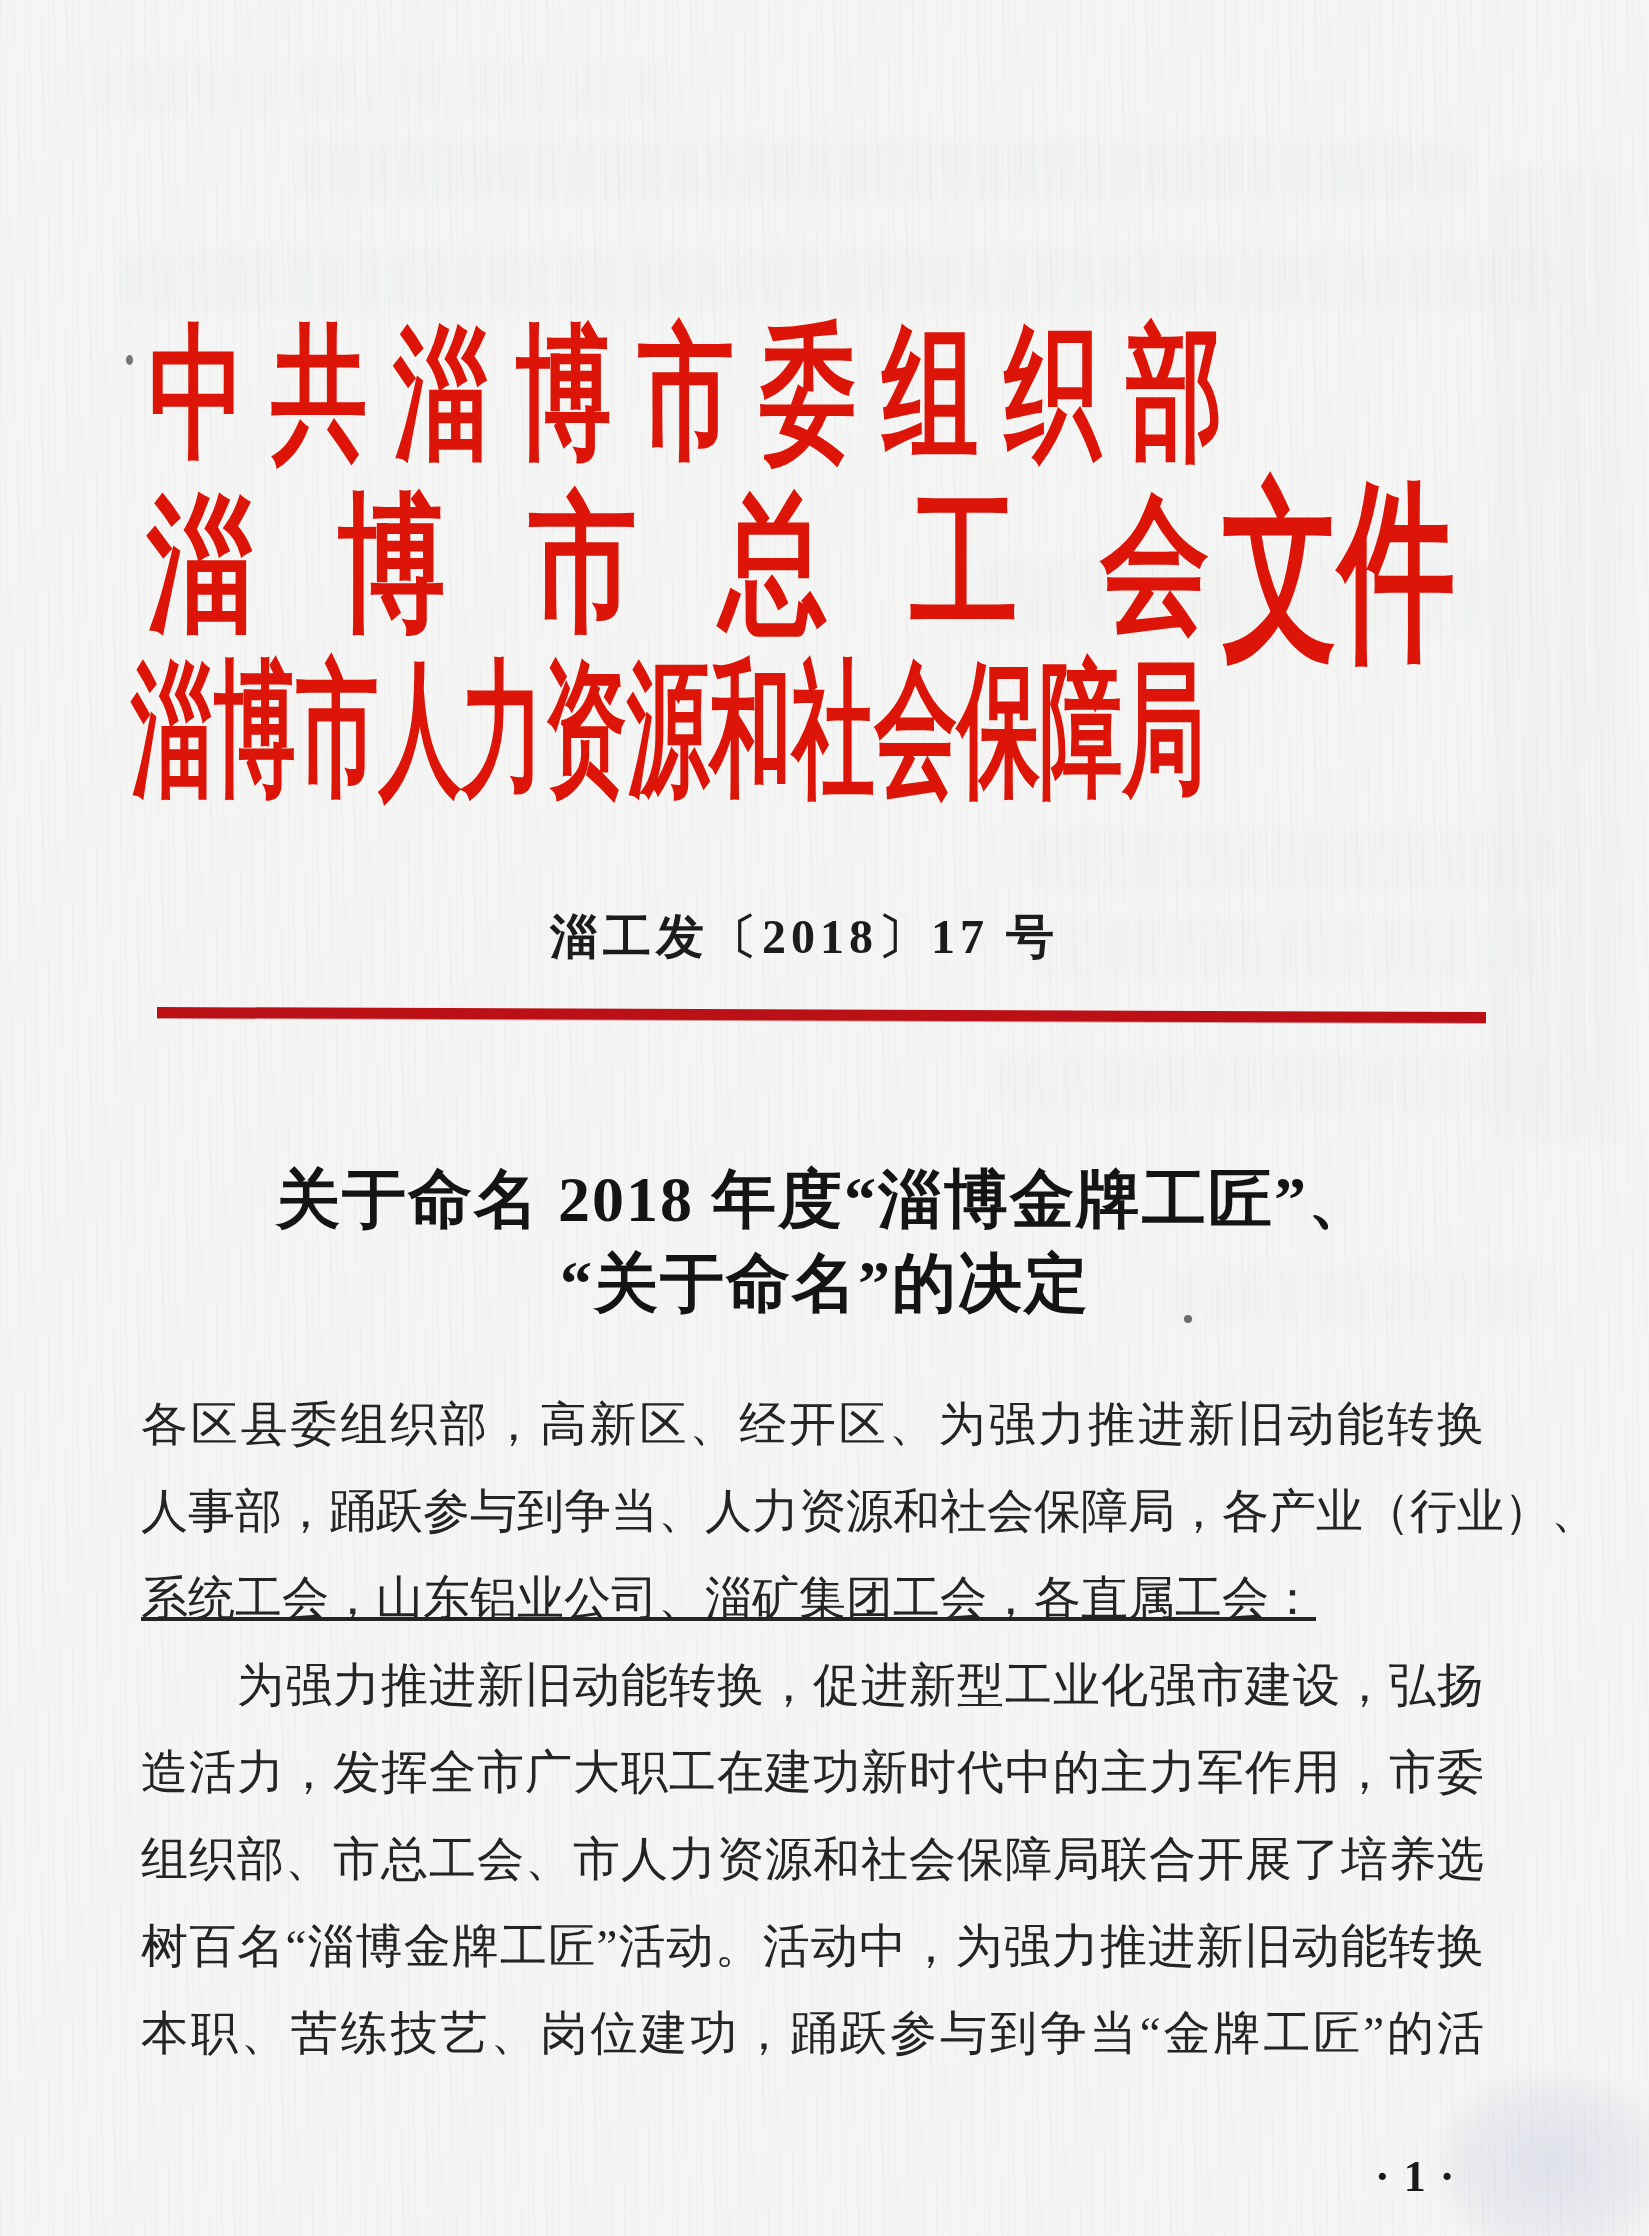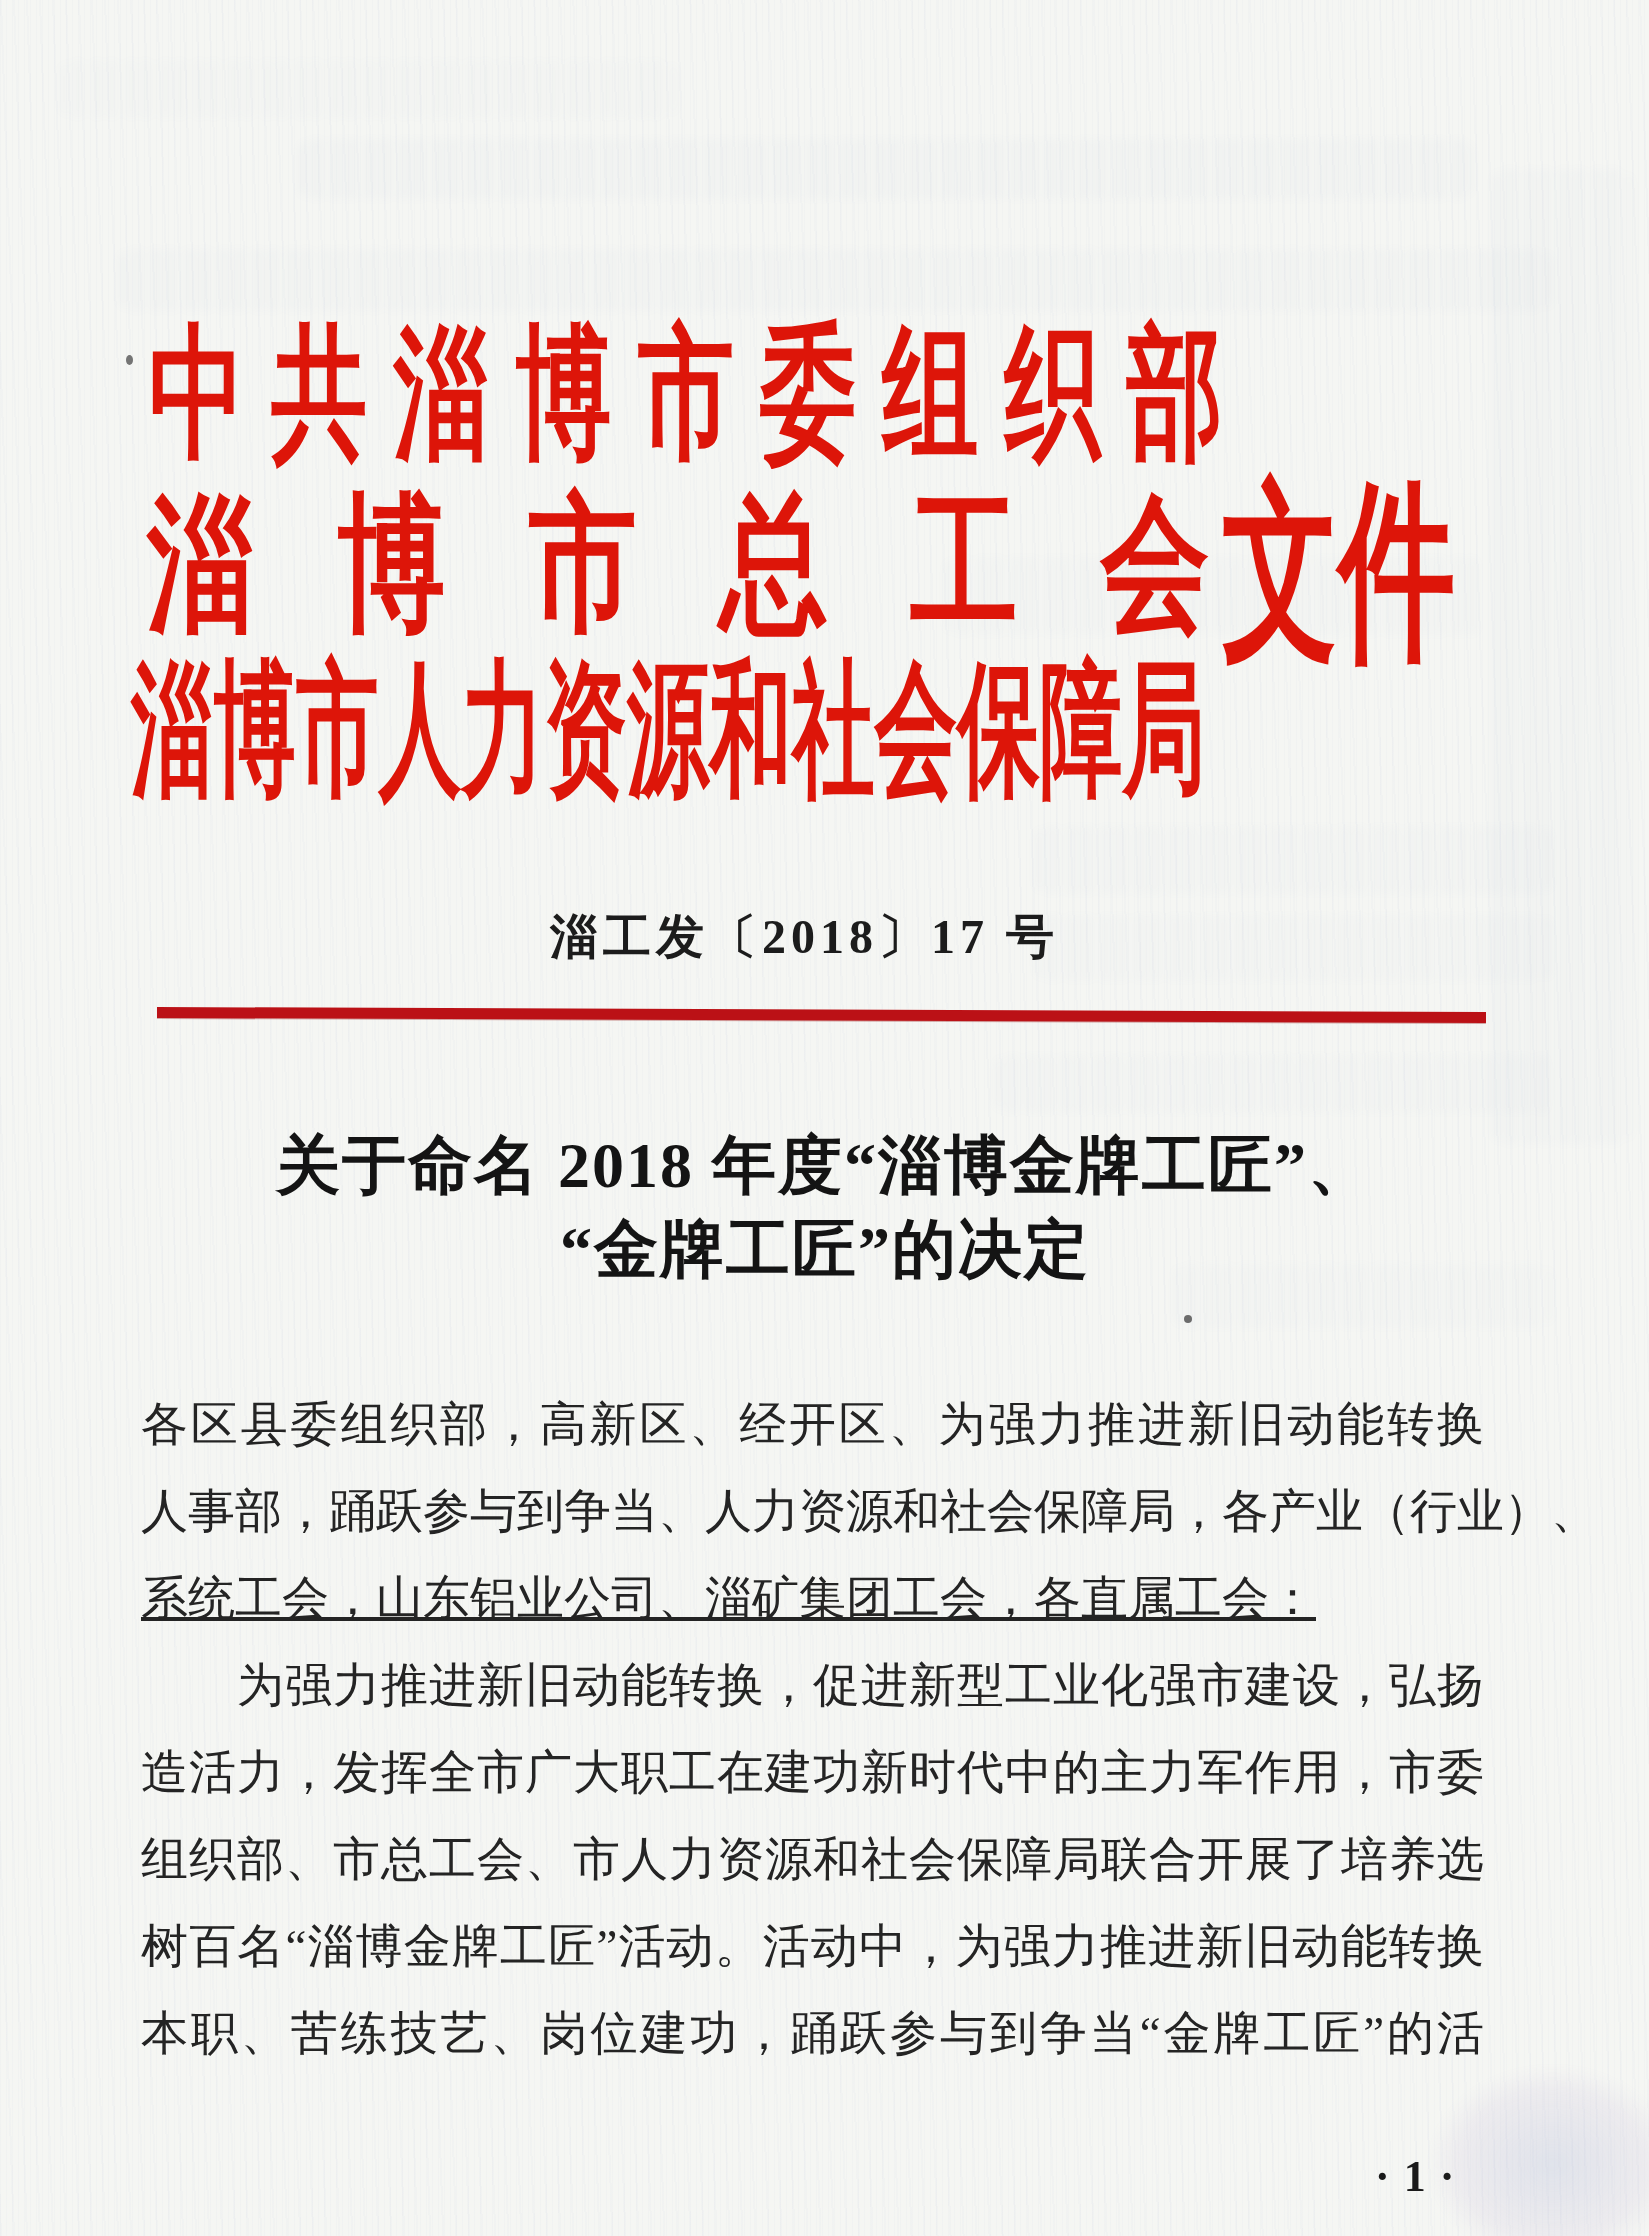--- a/index.html
+++ b/index.html
@@ -36,21 +36,21 @@
   }
   .docnum{
     position:absolute;color:#1c1c1c;font-weight:bold;white-space:nowrap;
   }
   .rule{
     position:absolute;background:#bb1116;transform:rotate(.22deg);transform-origin:0 50%;
     box-shadow:0 1px 0 rgba(150,20,20,.35);
   }
   .title-line{
     position:absolute;left:0;width:1650px;text-align:center;color:#141414;
-    font-weight:bold;line-height:1;letter-spacing:2px;white-space:nowrap;
+    font-weight:bold;line-height:1;letter-spacing:2px;white-space:nowrap;margin-top:34px;
   }
   .body-block{position:absolute;color:#242424;}
   .bline{
     text-align:justify;text-align-last:justify;height:87px;line-height:87px;
     white-space:nowrap;font-weight:500;
   }
   .bline.endleft{text-align-last:left;text-decoration:underline;}
   .bline.indent{text-indent:96px;}
   .pageno{
     position:absolute;color:#1a1a1a;font-weight:bold;white-space:nowrap;
@@ -80,21 +80,21 @@
 
   <div class="docmark red" style="left:1222px;top:476px;font-size:194px;transform:scaleX(0.60);">文件</div>
 
   <div class="jline red" style="left:131px;top:657px;width:1918px;font-size:147px;transform:scaleX(0.56);">淄博市人力资源和社会保障局</div>
 
   <div class="docnum" style="left:550px;top:905px;font-size:48px;letter-spacing:5px;">淄工发〔2018〕17 号</div>
 
   <div class="rule" style="left:157px;top:1007px;width:1329px;height:11px;"></div>
 
   <div class="title-line" style="top:1134px;font-size:64px;">关于命名 2018 年度“淄博金牌工匠”、</div>
-  <div class="title-line" style="top:1218px;font-size:64px;">“金牌工匠”的决定</div>
+  <div class="title-line" style="top:1218px;font-size:64px;">“关于命名”的决定</div>
 
   <div class="stray" style="left:126px;top:355px;width:7px;height:10px;opacity:.75;"></div>
   <div class="stray" style="left:1184px;top:1315px;width:8px;height:8px;opacity:.8;"></div>
 
   <div class="body-block" style="left:141px;top:1381px;width:1343px;font-size:47px;">
     <div class="bline">各区县委组织部，高新区、经开区、为强力推进新旧动能转换</div>
     <div class="bline">人事部，踊跃参与到争当、人力资源和社会保障局，各产业（行业）、</div>
     <div class="bline endleft">系统工会，山东铝业公司、淄矿集团工会，各直属工会：</div>
     <div class="bline indent">为强力推进新旧动能转换，促进新型工业化强市建设，弘扬</div>
     <div class="bline">造活力，发挥全市广大职工在建功新时代中的主力军作用，市委</div>

